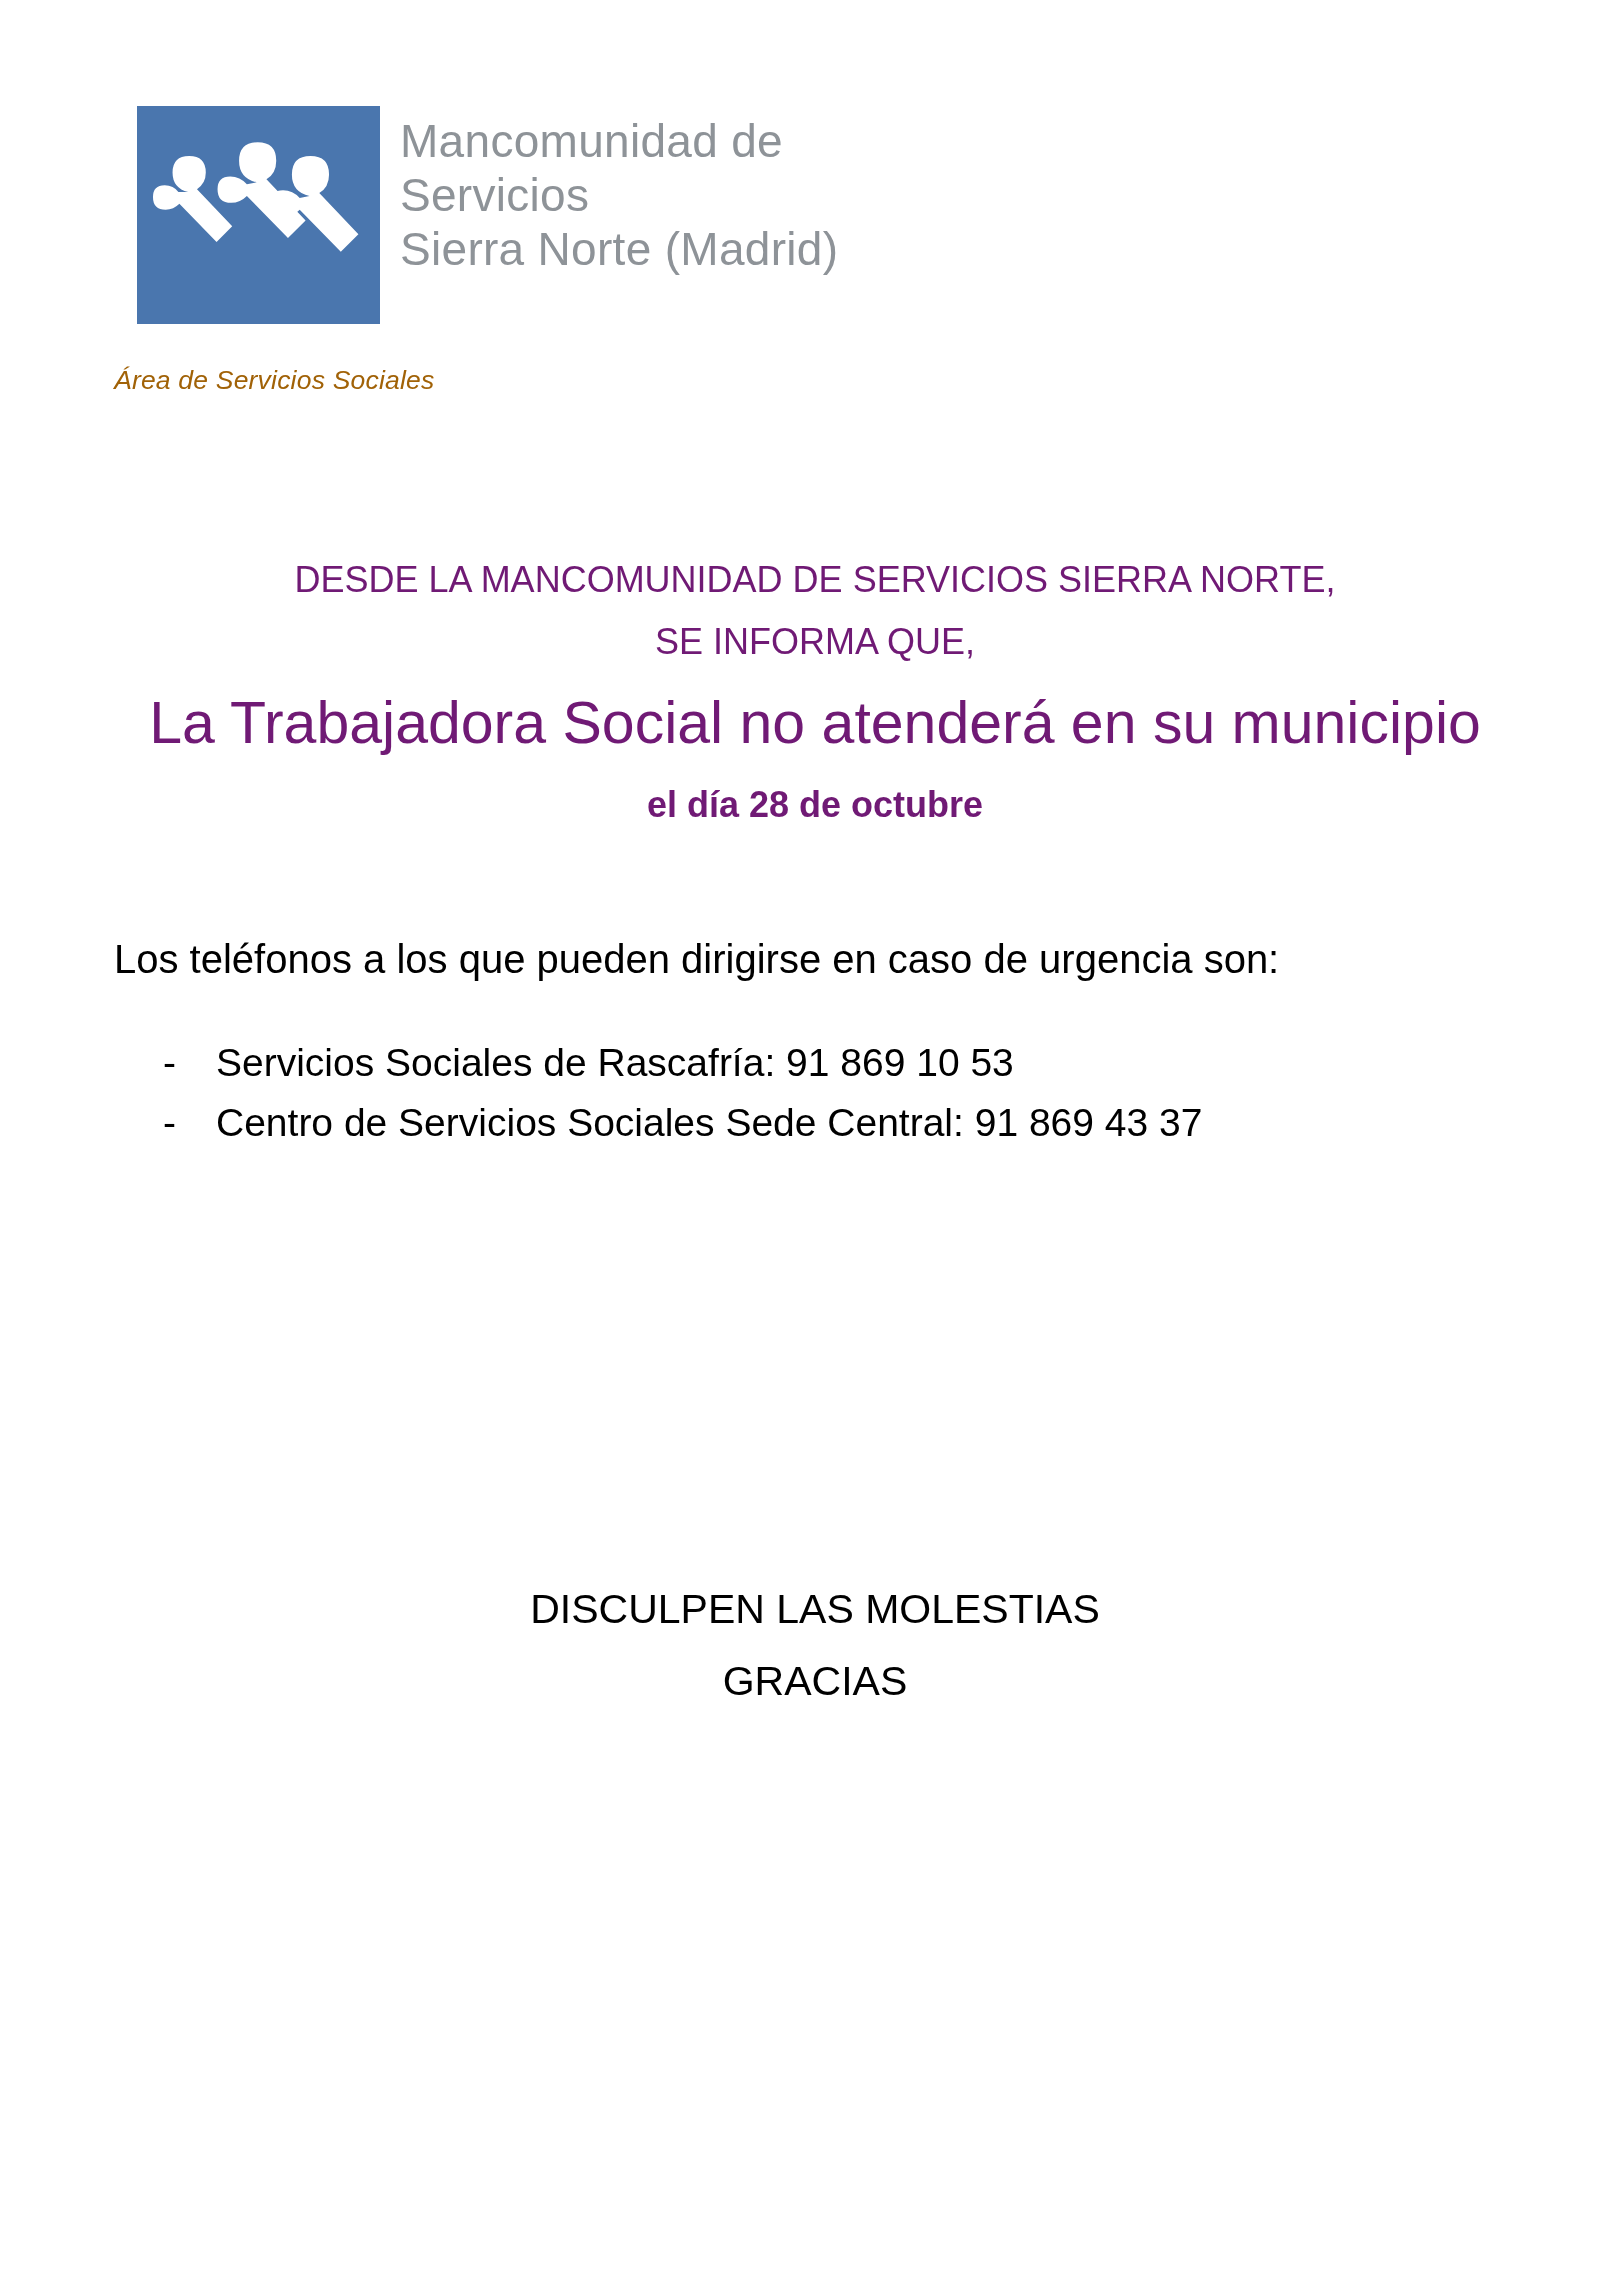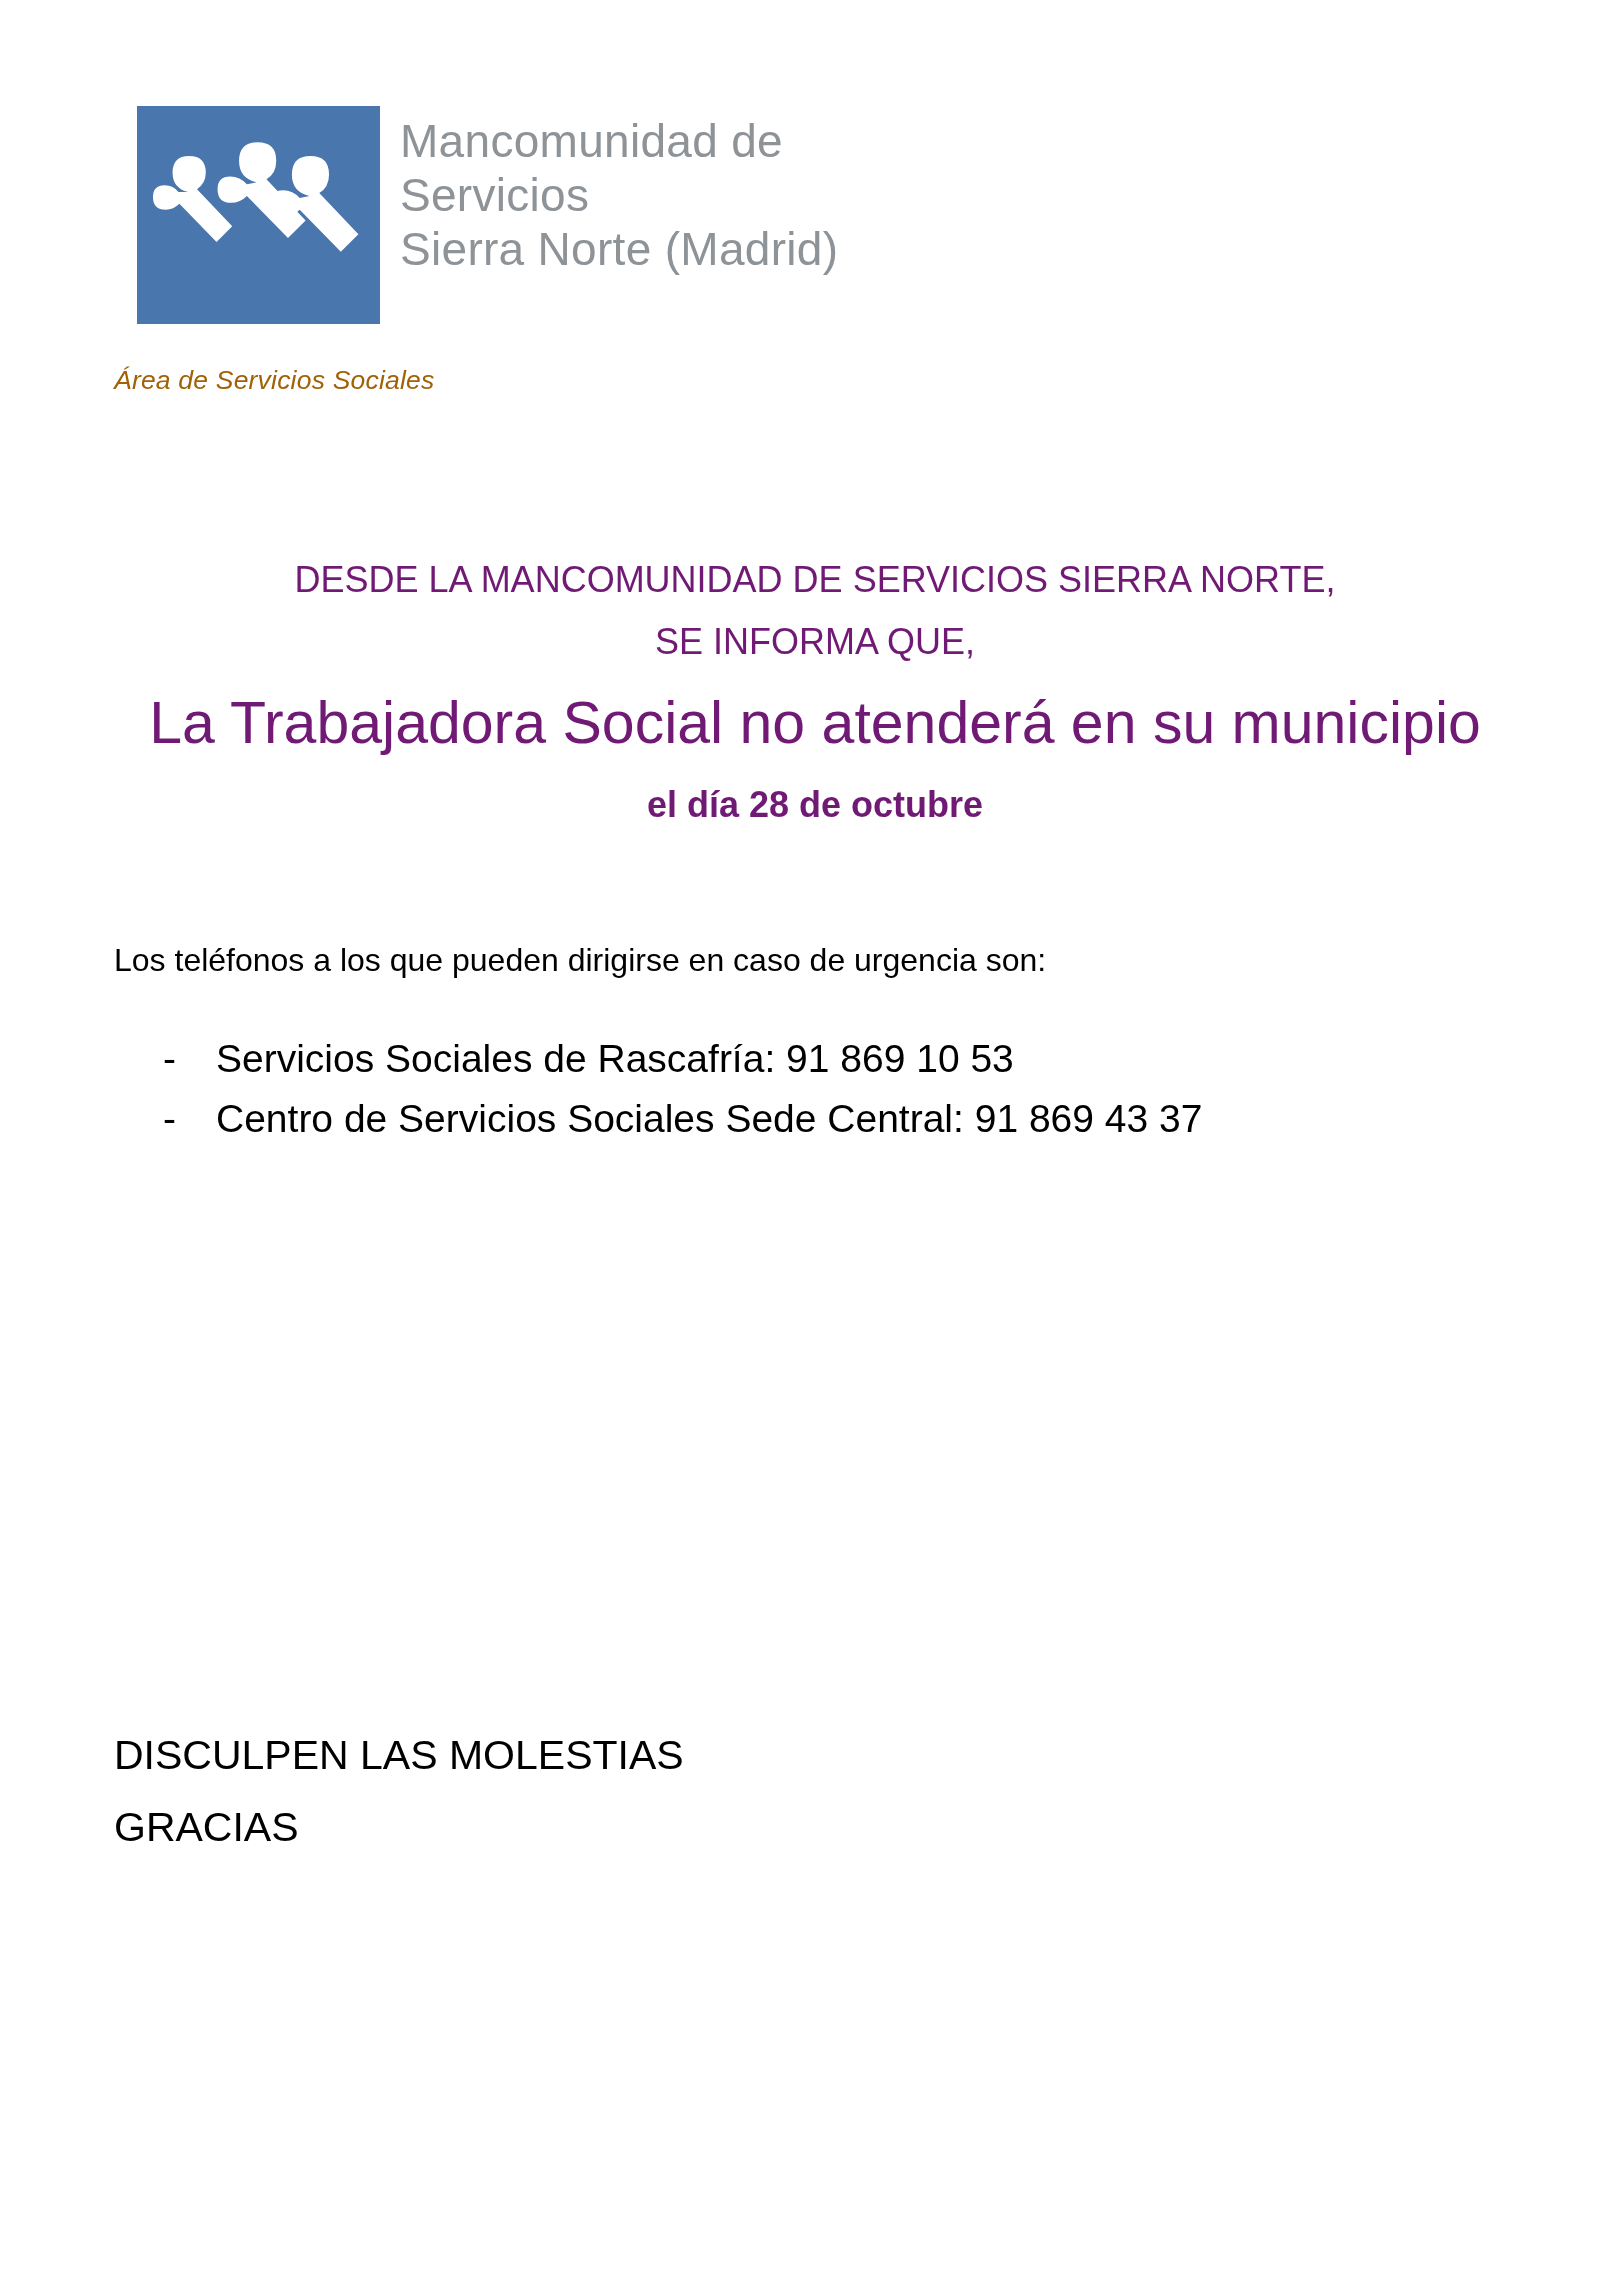--- a/index.html
+++ b/index.html
@@ -97,24 +97,24 @@
   }
   .line-center.bold-big {
     font-size: 36px;
     font-weight: bold;
     line-height: 1.8;
   }
 
   .spacer-1 { height: 86px; }
 
   .para {
-    font-size: 32px;
+    font-size: 40px;
     line-height: 1.55;
     text-align: left;
-    margin-top: 12px;
+    margin-top: 4px;
     width: 1353px;
   }
 
   .phone-list {
     margin-top: 43px;
     padding-left: 49px;
     list-style: none;
   }
   .phone-list li {
     font-size: 39px;
@@ -124,22 +124,23 @@
   }
   .phone-list li .dash {
     position: absolute;
     left: 0;
     top: 0;
   }
 
   .closing {
     position: absolute;
     left: 114px;
-    top: 1720px;
+    top: 1574px;
     width: 1402px;
+    text-align: center;
   }
   .closing .cl-line {
     font-size: 41px;
     line-height: 1.75;
   }
 </style>
 </head>
 <body>
 
 <div class="page">

